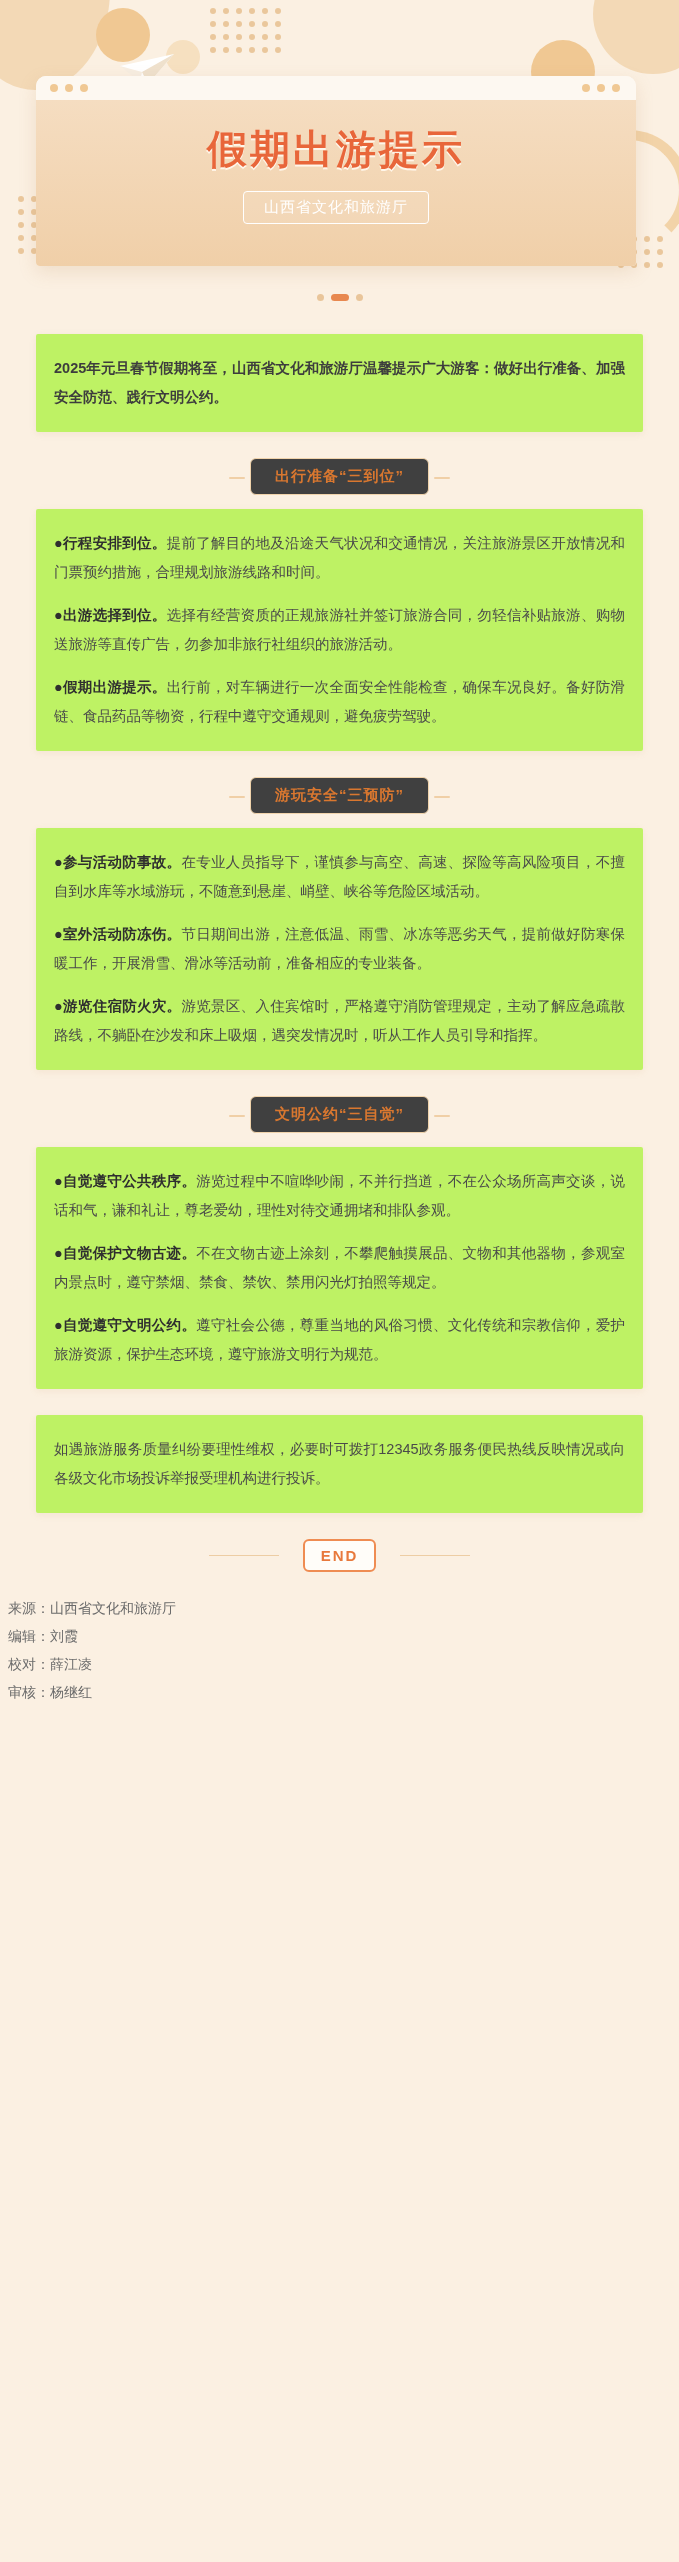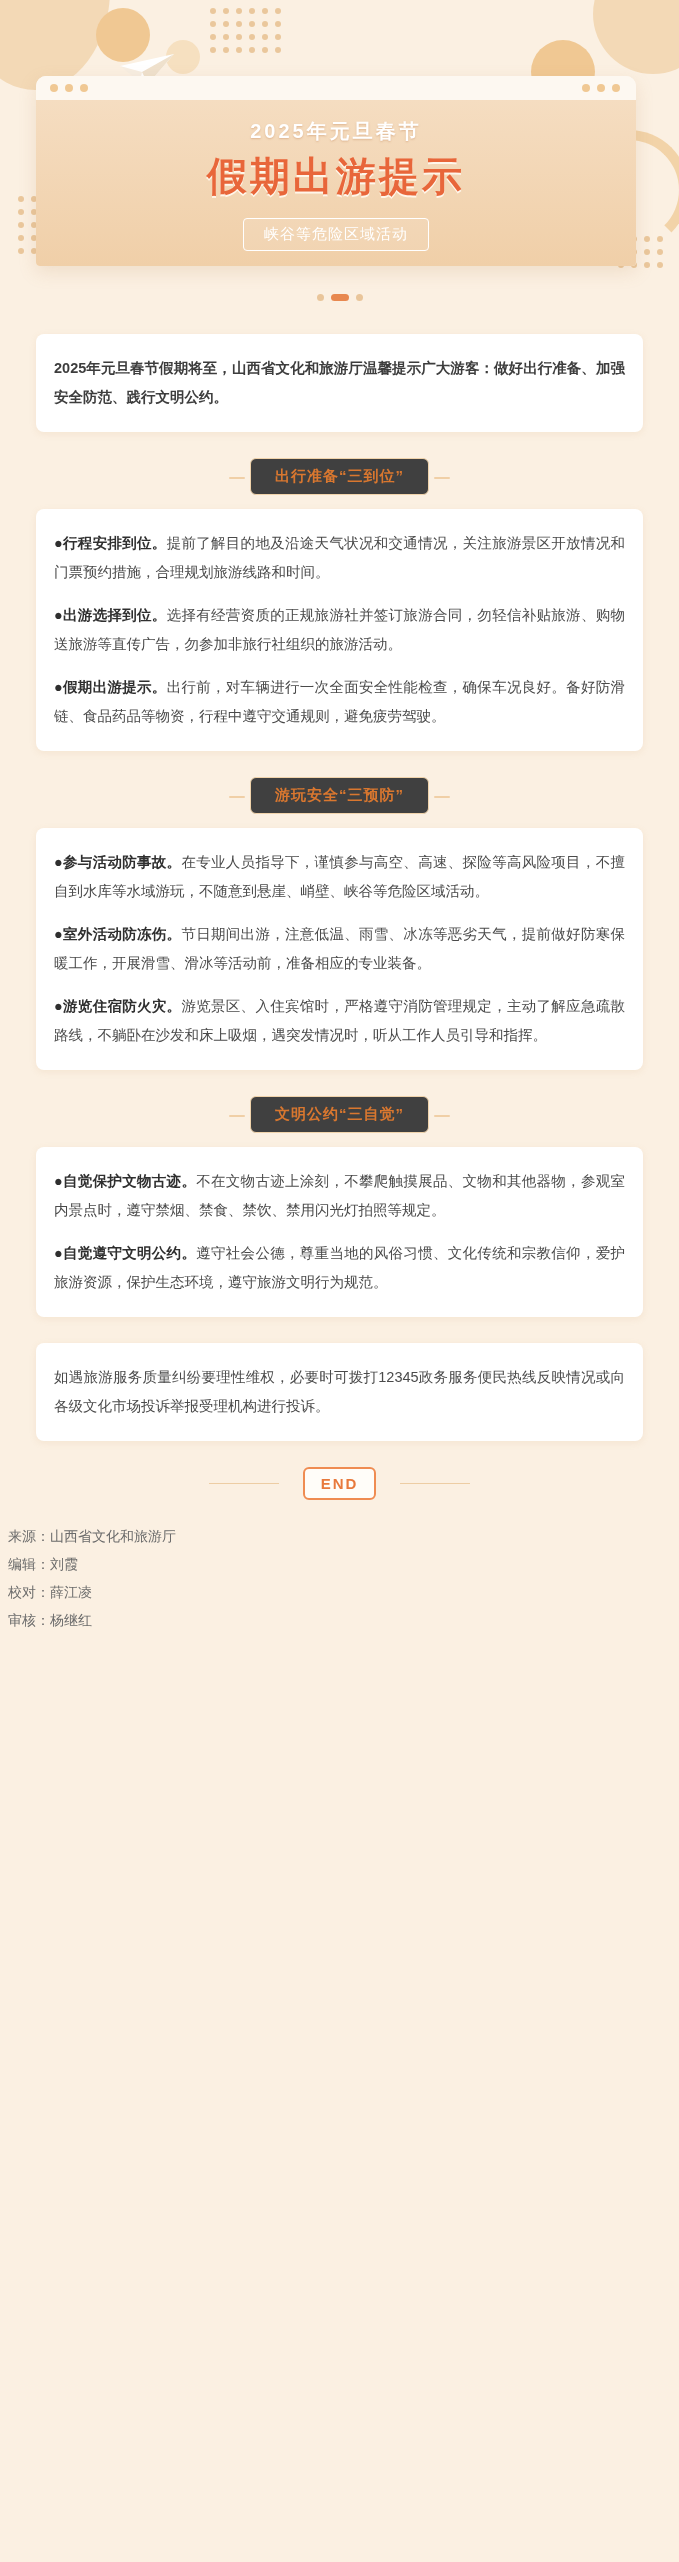--- a/index.html
+++ b/index.html
@@ -61,21 +61,21 @@
     border:1px solid #ffffff; border-radius:4px; color:#ffffff; font-size:15px; letter-spacing:1px;
     background:rgba(255,255,255,.10);
   }
   .pager { position:absolute; left:0; right:0; top:294px; display:flex; justify-content:center; gap:7px; }
   .pager i { width:7px; height:7px; border-radius:50%; background:#e9c59a; display:block; }
   .pager i.on { background:#e8884f; width:18px; border-radius:4px; }
 
   
   .content { padding:14px 36px 0; }
   .card {
-    background:#ffffff; border-radius:8px; padding:20px 18px;
+    background:#bef264; border-radius:2px; padding:20px 18px;
     box-shadow:0 2px 7px rgba(198,152,104,.13);
     margin-bottom:26px;
     position:relative;
   }
   .card p {
     font-size:14.5px; line-height:2.0; color:#4a4a4a; text-align:justify;
   }
   .card p + p { margin-top:14px; }
   .lead p { font-weight:bold; color:#3d3d3d; }
   .b { font-weight:bold; color:#2f2f2f; }
@@ -191,23 +191,22 @@
         <i></i>
         <i></i>
         <i></i>
         <span class="right">
           <i></i>
           <i></i>
           <i></i>
         </span>
       </div>
       <div class="window-body">
-        <div class="title-sm">2025年元旦春节</div>
         <div class="title-lg">假期出游提示</div>
-        <div class="org-pill">峡谷等危险区域活动</div>
+        <div class="org-pill">山西省文化和旅游厅</div>
       </div>
     </div>
 
     <div class="pager">
       <i></i>
       <i class="on"></i>
       <i></i>
     </div>
   </div>
 
@@ -237,20 +236,21 @@
         <p><span class="b">●室外活动防冻伤。</span><span>节日期间出游，注意低温、雨雪、冰冻等恶劣天气，提前做好防寒保暖工作，开展滑雪、滑冰等活动前，准备相应的专业装备。</span></p>
         <p><span class="b">●游览住宿防火灾。</span><span>游览景区、入住宾馆时，严格遵守消防管理规定，主动了解应急疏散路线，不躺卧在沙发和床上吸烟，遇突发情况时，听从工作人员引导和指挥。</span></p>
       </div>
     </div>
 
     <div class="sec">
       <div class="sec-head">
         <span class="pill">文明公约“三自觉”</span>
       </div>
       <div class="card">
+        <p><span class="b">●自觉遵守公共秩序。</span><span>游览过程中不喧哗吵闹，不并行挡道，不在公众场所高声交谈，说话和气，谦和礼让，尊老爱幼，理性对待交通拥堵和排队参观。</span></p>
         <p><span class="b">●自觉保护文物古迹。</span><span>不在文物古迹上涂刻，不攀爬触摸展品、文物和其他器物，参观室内景点时，遵守禁烟、禁食、禁饮、禁用闪光灯拍照等规定。</span></p>
         <p><span class="b">●自觉遵守文明公约。</span><span>遵守社会公德，尊重当地的风俗习惯、文化传统和宗教信仰，爱护旅游资源，保护生态环境，遵守旅游文明行为规范。</span></p>
       </div>
     </div>
 
     <div class="card">
       <p>如遇旅游服务质量纠纷要理性维权，必要时可拨打12345政务服务便民热线反映情况或向各级文化市场投诉举报受理机构进行投诉。</p>
     </div>
 
     <div class="end-wrap">

